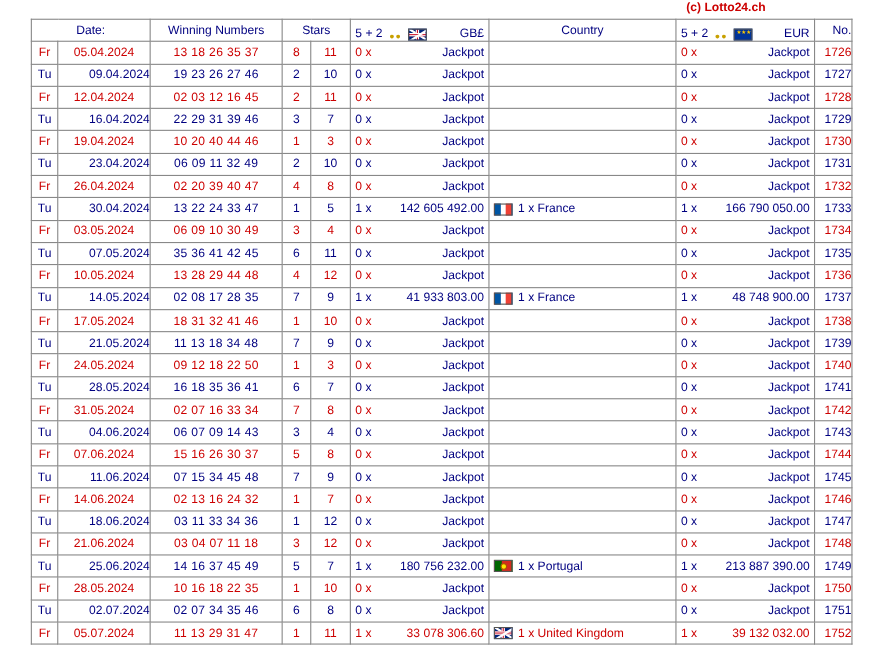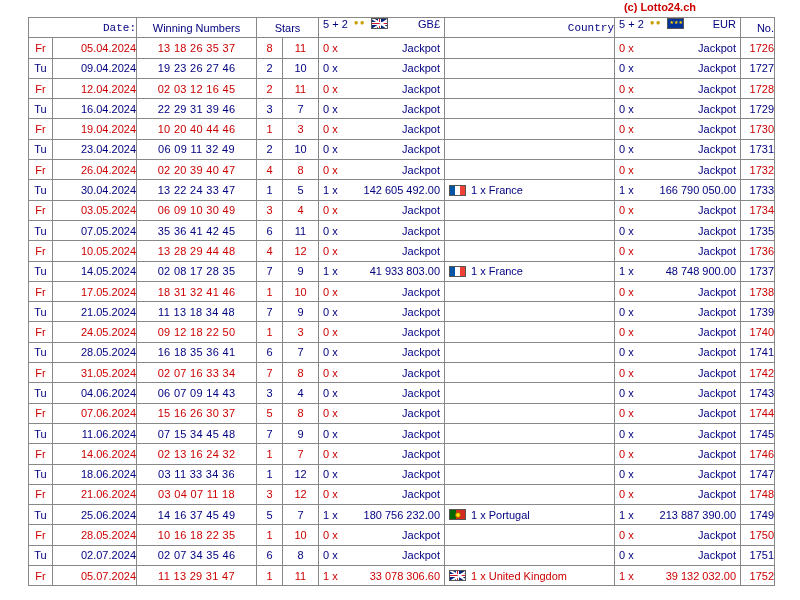--- a/index.html
+++ b/index.html
@@ -55,36 +55,36 @@
   thead td {
     color: #000080;
     font-weight: normal;
     background: #ffffff;
     font-size: 11.5px;
   }
   .pad-l { padding-left: 5px; }
   .pad-r { padding-right: 5px; }
   .c { text-align: center; }
   .r { text-align: right; }
-  .l { text-align: right; font-family: Liberation Mono, monospace; }
+  .l { text-align: center; }
 
   
   col.c-day   { width: 24px; }
   col.c-date  { width: 84px; }
   col.c-nums  { width: 120px; }
   col.c-st1   { width: 26px; }
   col.c-st2   { width: 36px; }
   col.c-gbp   { width: 126px; }
   col.c-country { width: 170px; }
   col.c-eur   { width: 126px; }
   col.c-no    { width: 34px; }
 
   .day-fr { color: #cc0000; }
   .day-tu { color: #000080; }
-  .date-fr { color: #cc0000; }
+  .date-fr { color: #cc0000; text-align: center; }
   .date-tu { color: #000080; }
   .nums { color: #000080; letter-spacing: 0.3px; }
   .nums-fr { color: #cc0000; }
   .stars { color: #000080; }
   .stars-fr { color: #cc0000; }
   .money { color: #000080; }
   .money-fr { color: #cc0000; }
   .no-fr { color: #cc0000; }
   .no-tu { color: #000080; }
 
@@ -157,21 +157,21 @@
   }
   .gb-cross-v, .gb-cross-h {
     position: absolute;
     background: #cf142b;
   }
   .gb-cross-v { left: 6px; top: 0; width: 3px; height: 100%; border-left: 1px solid #fff; border-right: 1px solid #fff; box-sizing: border-box; }
   .gb-cross-h { top: 3px; left: 0; height: 3px; width: 100%; border-top: 1px solid #fff; border-bottom: 1px solid #fff; box-sizing: border-box; }
 
   .hdr-flag-wrap {
     display: flex;
-    align-items: flex-start;
+    align-items: flex-end;
     height: 19.3px;
     padding: 0 4px;
     box-sizing: border-box;
   }
   .hdr-flag-wrap .lbl { flex: 0 0 auto; }
   .hdr-flag-wrap .stars-dots {
     margin-left: 6px;
     color: #c8a000;
     font-size: 8px;
     letter-spacing: 1px;

